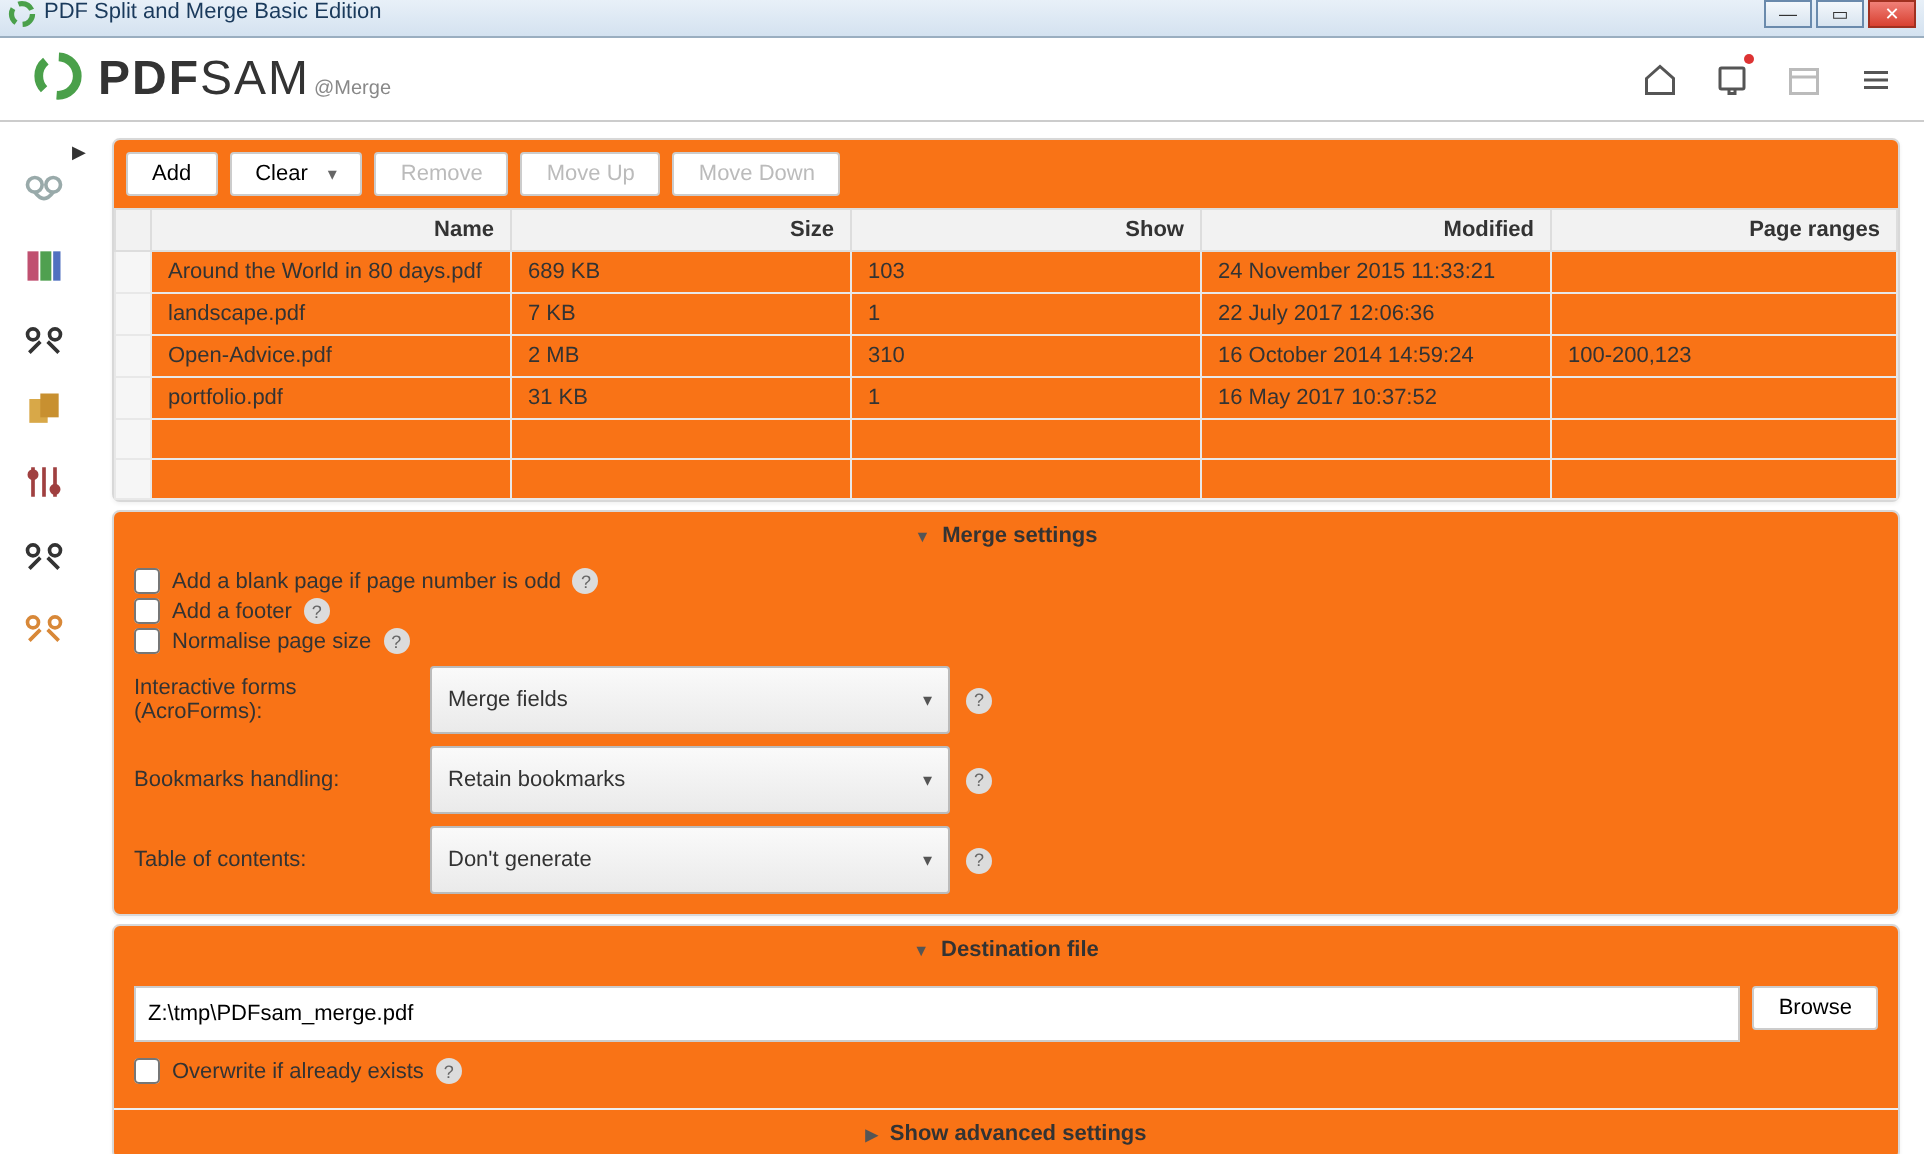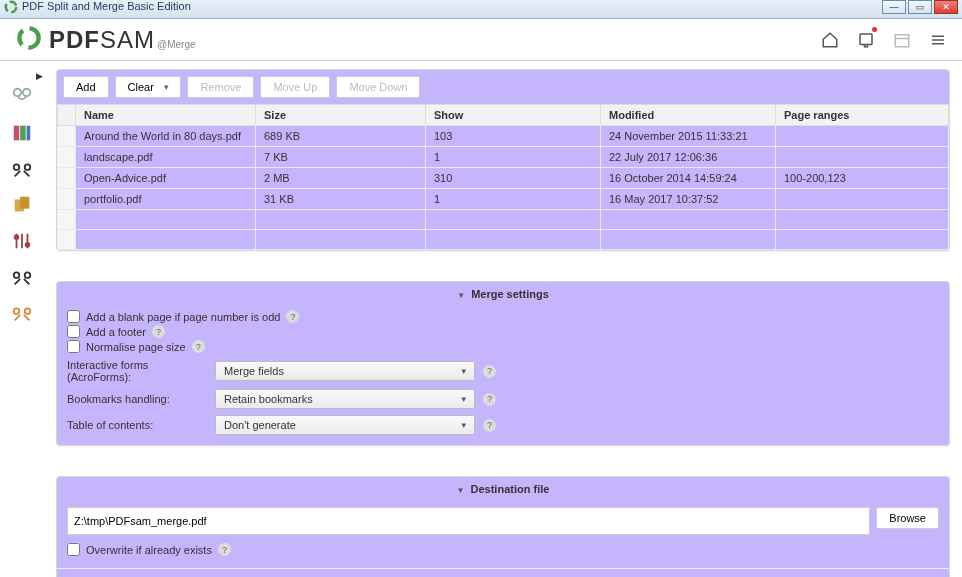--- a/index.html
+++ b/index.html
@@ -19,50 +19,50 @@
   .header-icon { width: 28px; height: 28px; margin-left: 8px; display:flex; align-items:center; justify-content:center; color:#666; cursor:pointer; }
   
   .main { display: flex; position: relative; }
   
   .sidebar { width: 44px; padding-top: 8px; display: flex; flex-direction: column; align-items: center; gap: 12px; }
   .sb-icon { width: 24px; height: 24px; display:flex; align-items:center; justify-content:center; cursor:pointer; }
   .sb-expand { position:absolute; top:10px; left:36px; color:#333; font-size:9px; cursor:pointer; }
   
   .content { flex: 1; padding: 8px 12px 12px 12px; }
   
-  .panel { background: #c4b5fd; border: 1px solid #d8d8d8; border-radius: 4px; box-shadow: 0 1px 2px rgba(0,0,0,0.06); margin-bottom: 30px; }
+  .panel { background: #f97316; border: 1px solid #d8d8d8; border-radius: 4px; box-shadow: 0 1px 2px rgba(0,0,0,0.06); margin-bottom: 4px; }
   
   .toolbar { display: flex; gap: 6px; padding: 6px; }
   .btn { height: 22px; padding: 0 12px; background: #fff; border: 1px solid #ccc; border-radius: 2px; font-size: 11px; cursor: pointer; display:inline-flex; align-items:center; gap:6px; }
   .btn.disabled { color: #bbb; }
   .btn.drop::after { content:"▾"; font-size:9px; color:#666; margin-left:4px; }
   
   table.files { width: 100%; border-collapse: collapse; }
-  table.files th { background: #f2f2f2; border: 1px solid #ddd; font-weight: bold; font-size: 11px; padding: 4px 8px; text-align: left; }
+  table.files th { background: #f2f2f2; border: 1px solid #ddd; font-weight: bold; font-size: 11px; padding: 4px 8px; text-align: right; }
   table.files td { border: 1px solid #e8e8e8; font-size: 11px; padding: 4px 8px; height: 20px; }
   table.files th.bn { width: 18px; background:#f2f2f2; }
   table.files td.bn { background:#f6f6f6; text-align:center; color:#888; }
   .col-name { width: 180px; text-align:left; }
   .col-size { width: 170px; text-align:left; }
   .col-pages { width: 175px; text-align:left; }
   .col-mod { width: 175px; text-align:left; }
   .col-ranges { text-align:left; }
   
   .section-title { font-weight: bold; font-size: 11px; padding: 6px 10px; text-align: center; }
   .section-title::before { content:"▼"; font-size:8px; margin-right:6px; color:#555; }
   .section-title.collapsed::before { content:"▶"; }
   .section-body { padding: 2px 10px 10px 10px; }
   
   .check-row { display:flex; align-items:center; gap:6px; font-size:11px; margin: 2px 0; }
   .check-row input { margin:0; }
   .help { width:13px; height:13px; border-radius:50%; background:#dcdcdc; color:#666; font-size:9px; display:inline-flex; align-items:center; justify-content:center; cursor:default; }
   
   .form-row { display:flex; align-items:center; gap:8px; margin-top:6px; font-size:11px; }
   .form-label { width: 140px; }
-  .combo { width: 260px; height: 20px; border:1px solid #bbb; background: linear-gradient(#fafafa,#eaeaea); padding: 0 8px; display:flex; align-items:center; justify-content:space-between; cursor:pointer; font-size:11px; border-radius:2px; }
+  .combo { width: 260px; height: 34px; border:1px solid #bbb; background: linear-gradient(#fafafa,#eaeaea); padding: 0 8px; display:flex; align-items:center; justify-content:space-between; cursor:pointer; font-size:11px; border-radius:2px; }
   .combo::after { content:"▾"; font-size:9px; color:#555; }
   
   .dest-row { display:flex; gap:6px; padding: 6px 10px; }
   .dest-input { flex:1; height:28px; border:1px solid #ccc; padding:0 6px; font-size:11px; }
   
   .runbar { display:flex; align-items:center; gap:12px; margin-top:4px; }
   .run-btn { height:26px; padding:0 16px; display:inline-flex; align-items:center; gap:8px; border:1px solid #bbb; background:#f4f4f4; cursor:pointer; font-size:12px; border-radius:2px; }
 </style>
 </head>
 <body>

